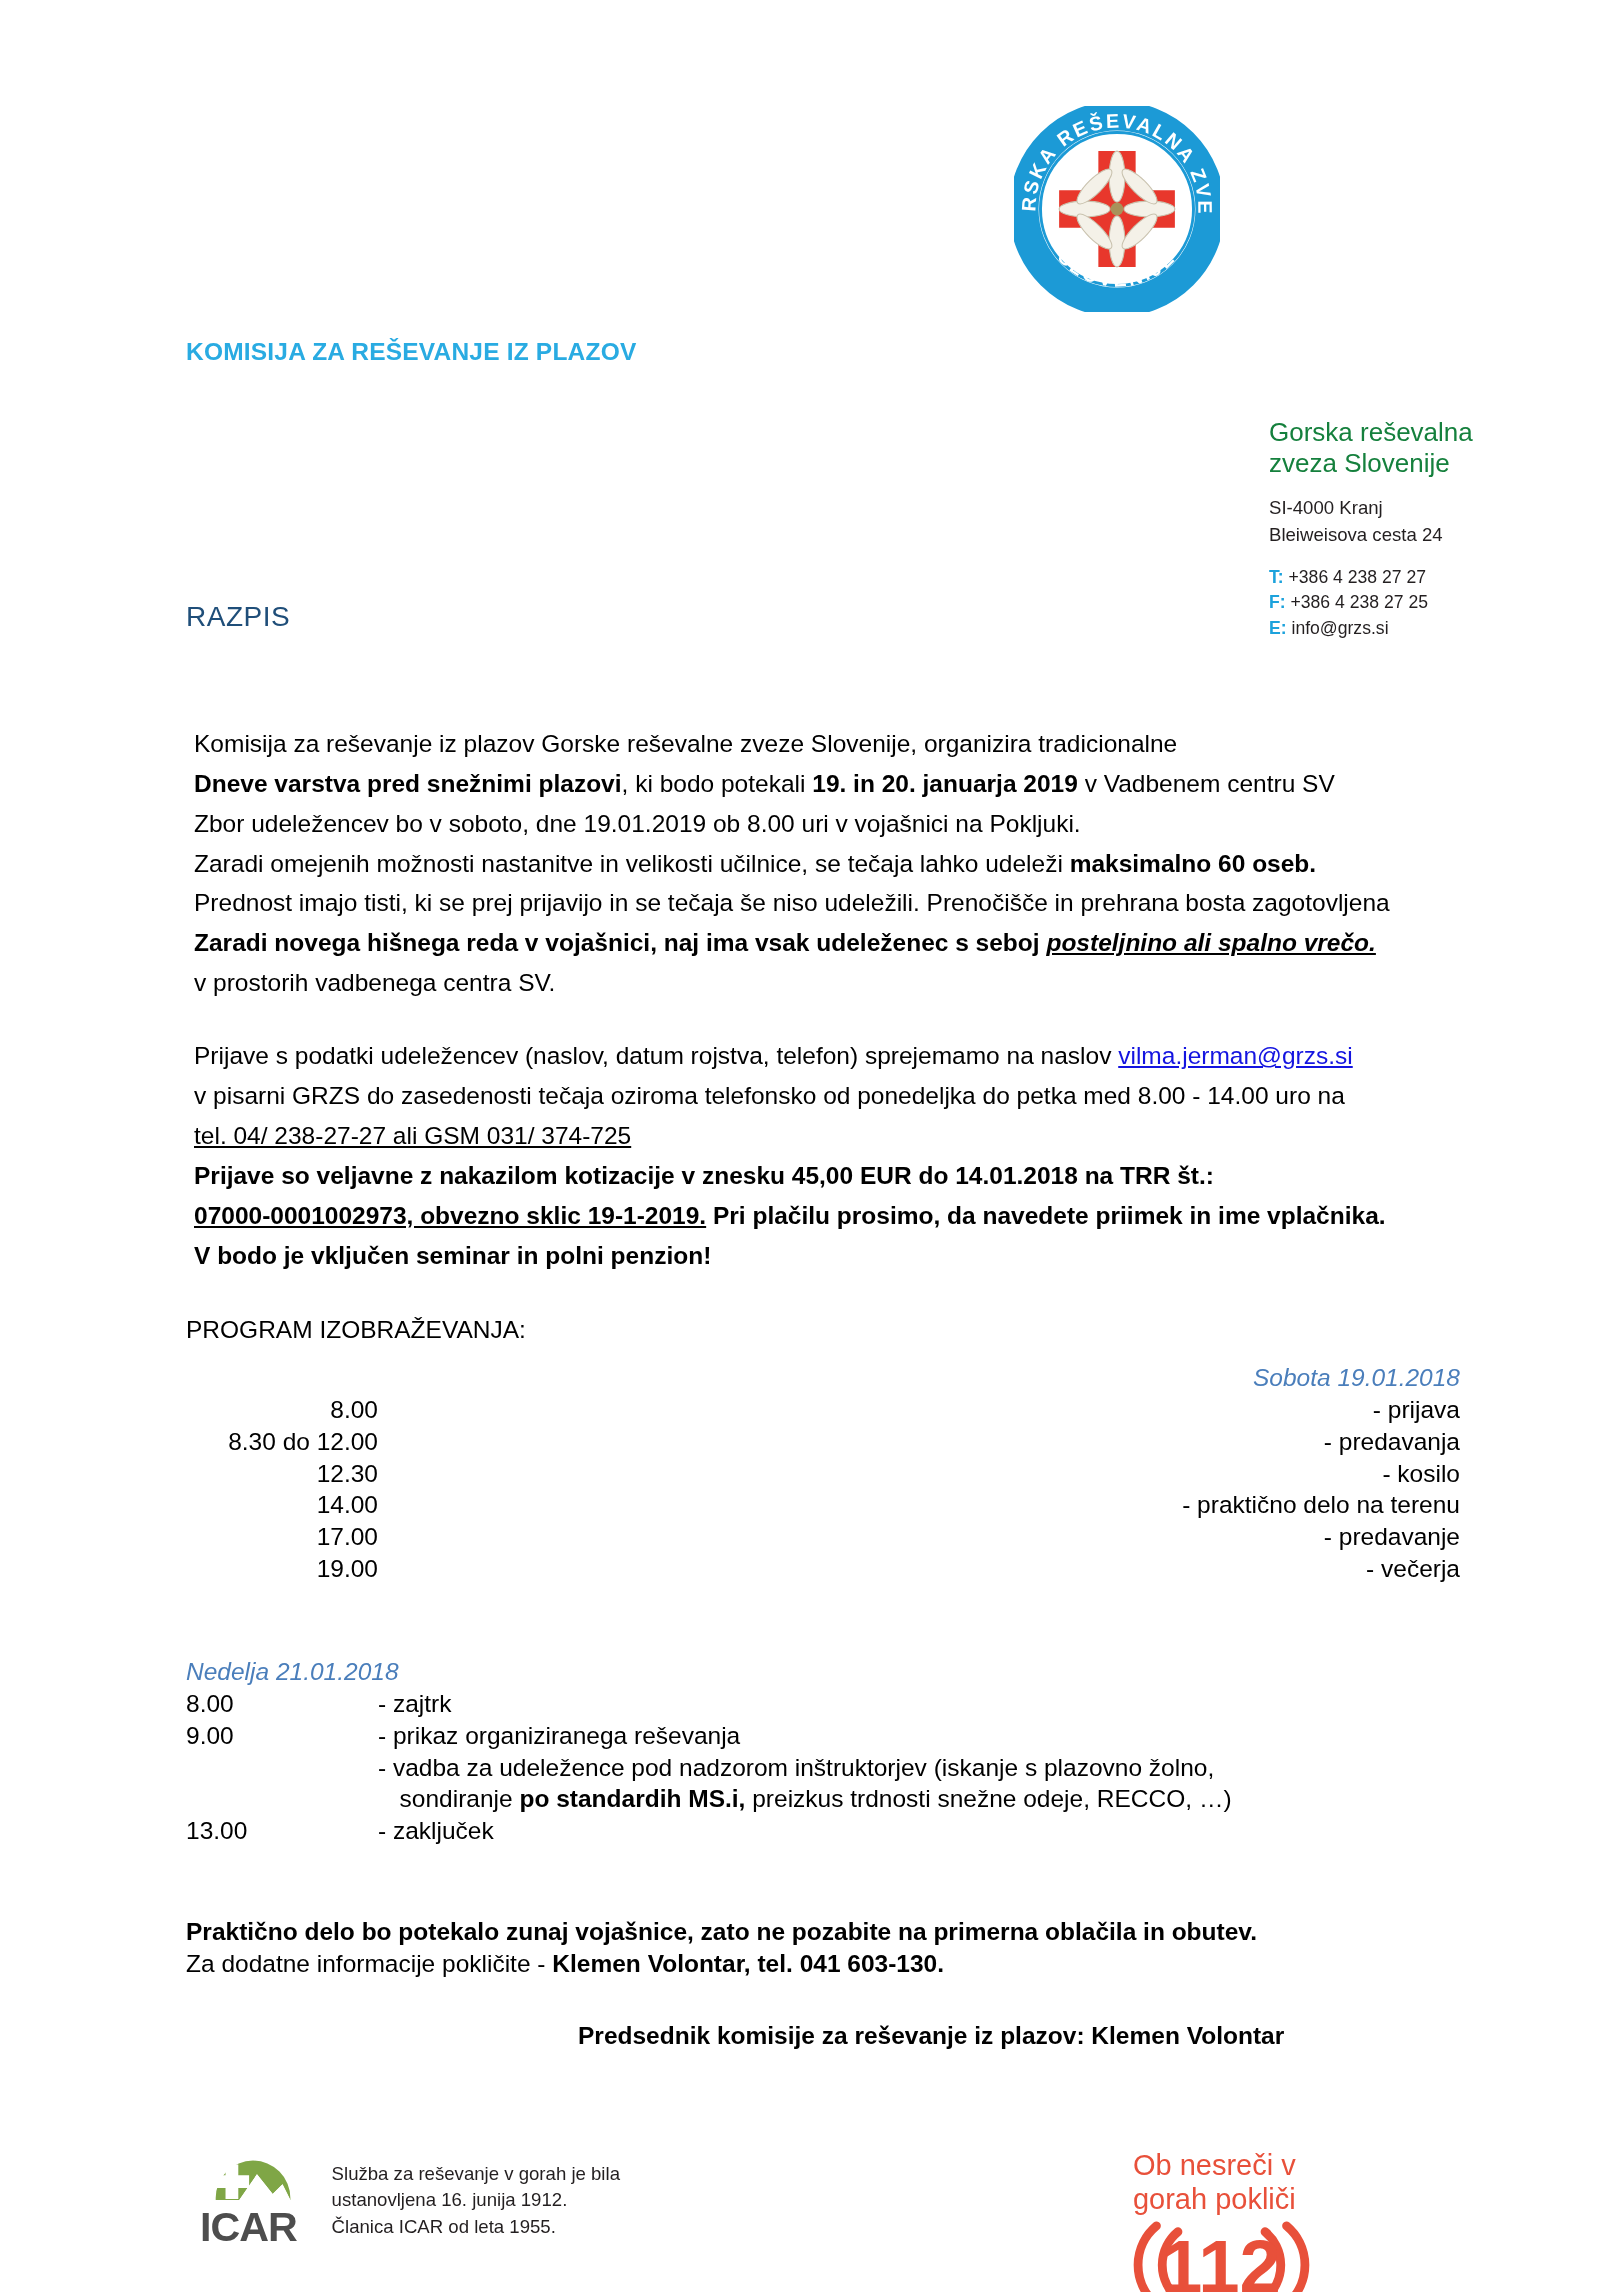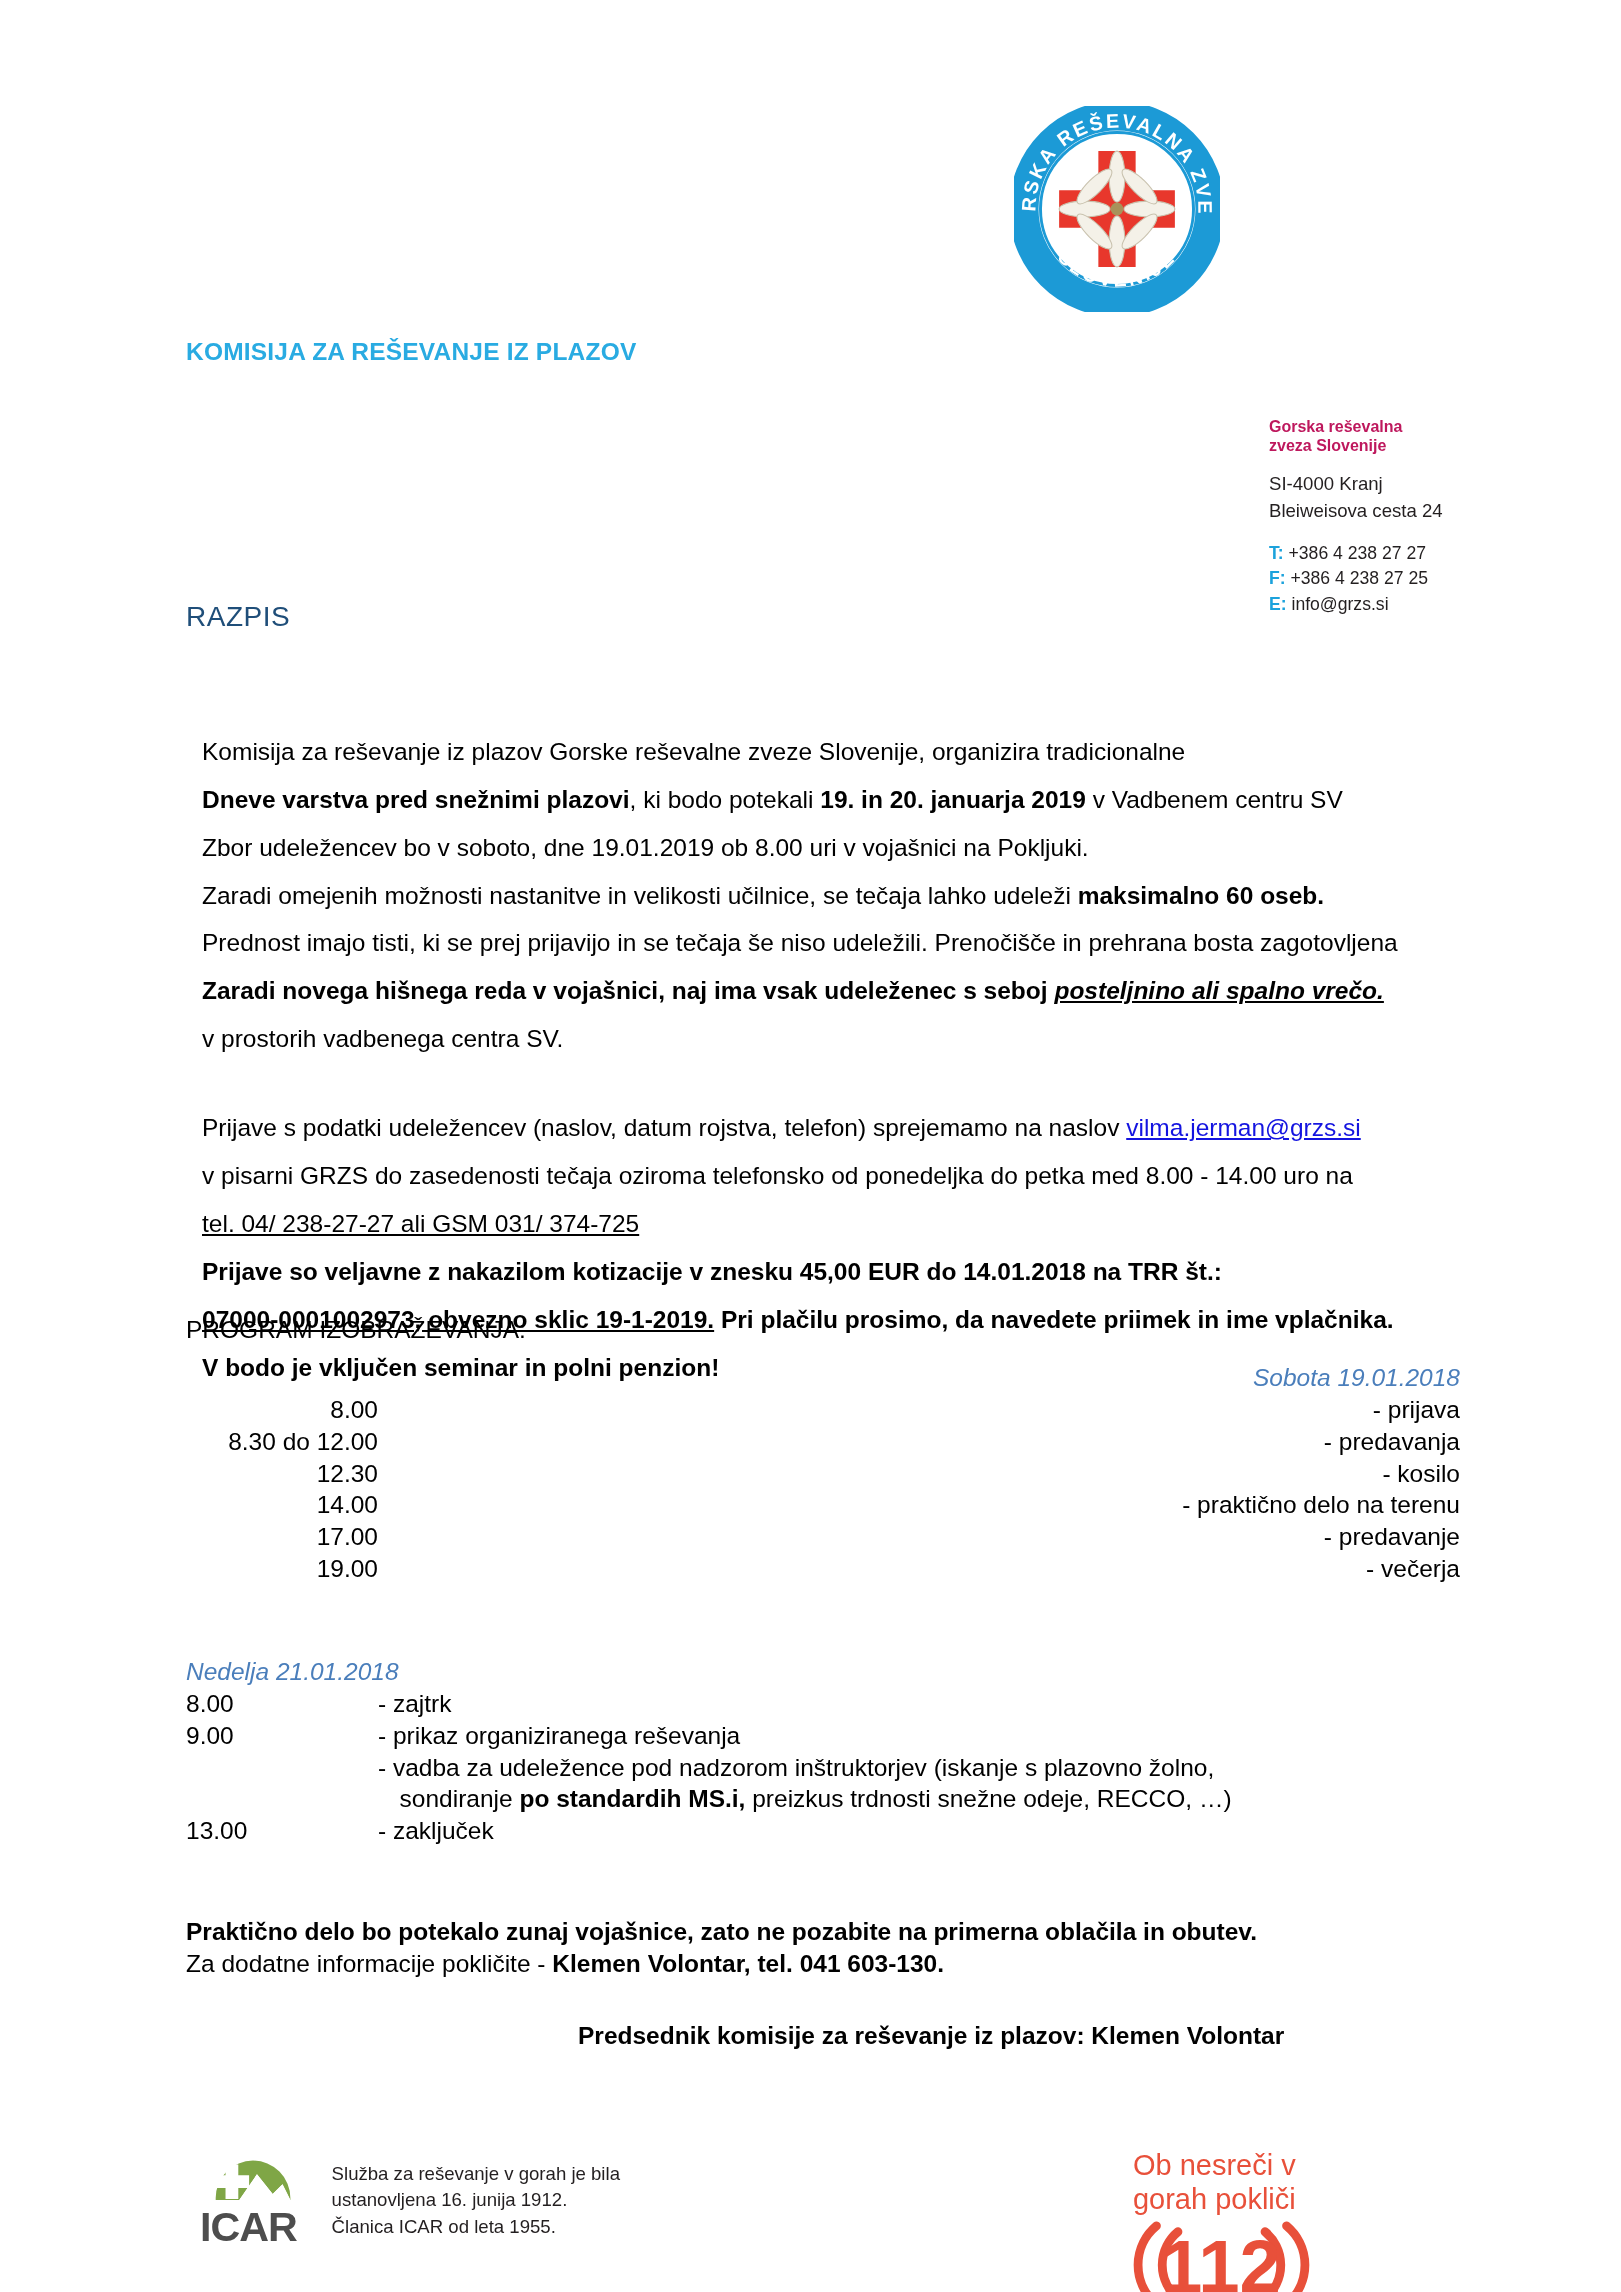--- a/index.html
+++ b/index.html
@@ -65,23 +65,23 @@
 
   
   .addr {
     position: absolute;
     left: 1269px;
     top: 417px;
     width: 255px;
     line-height: 1.32;
   }
   .addr-name {
-    font-size: 16px;
-    font-weight: bold;
-    color: #be185d;
+    font-size: 26px;
+    font-weight: normal;
+    color: #15803d;
     line-height: 1.2;
   }
   .addr-lines {
     margin-top: 15.7px;
     font-size: 18.6px;
     color: #231F20;
     line-height: 1.45;
   }
   .addr-contacts {
     margin-top: 15.7px;
@@ -97,21 +97,21 @@
   
   .body-block {
     position: absolute;
     left: 186px;
     top: 720px;
     width: 1274px;
     font-size: 24.5px;
     line-height: 1.30;
     color: #000000;
   }
-  .body-block p { margin: 16px; }
+  .body-block p { margin: 8px; }
   .gap { height: 25.5px; }
   b, strong { font-weight: bold; }
   .u { text-decoration: underline; }
   .iu { font-style: italic; text-decoration: underline; font-weight: bold; }
   a.link {
     color: #1414E0;
     text-decoration: underline;
   }
 
   

